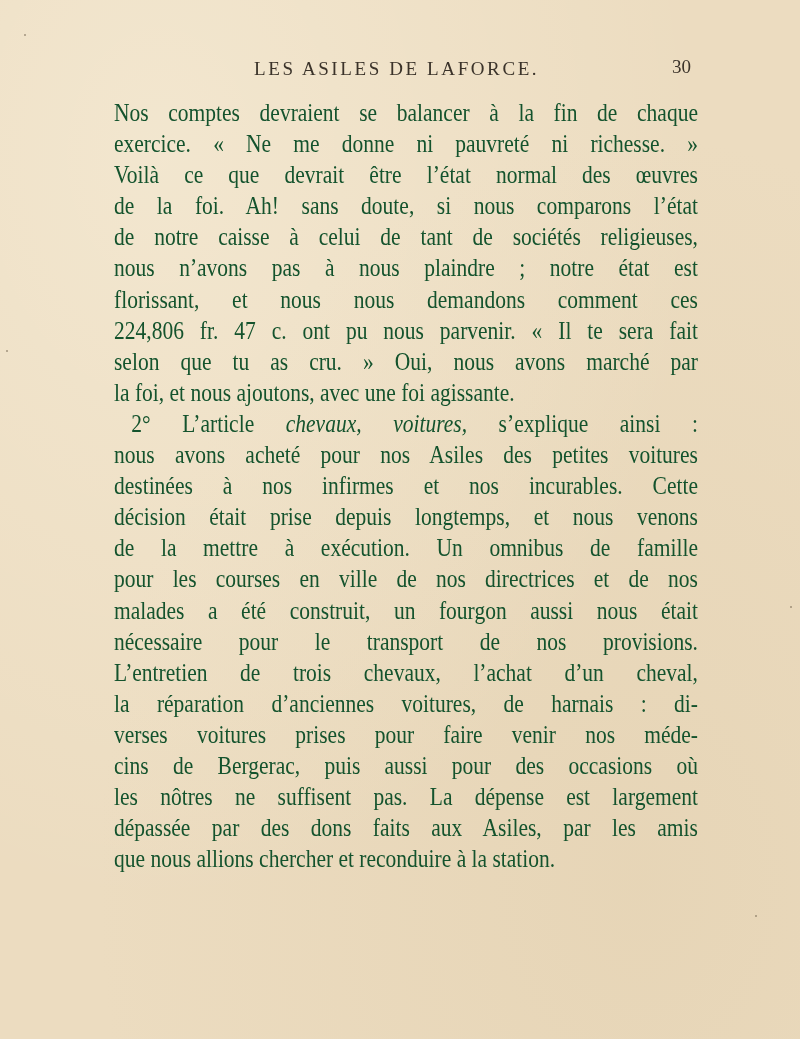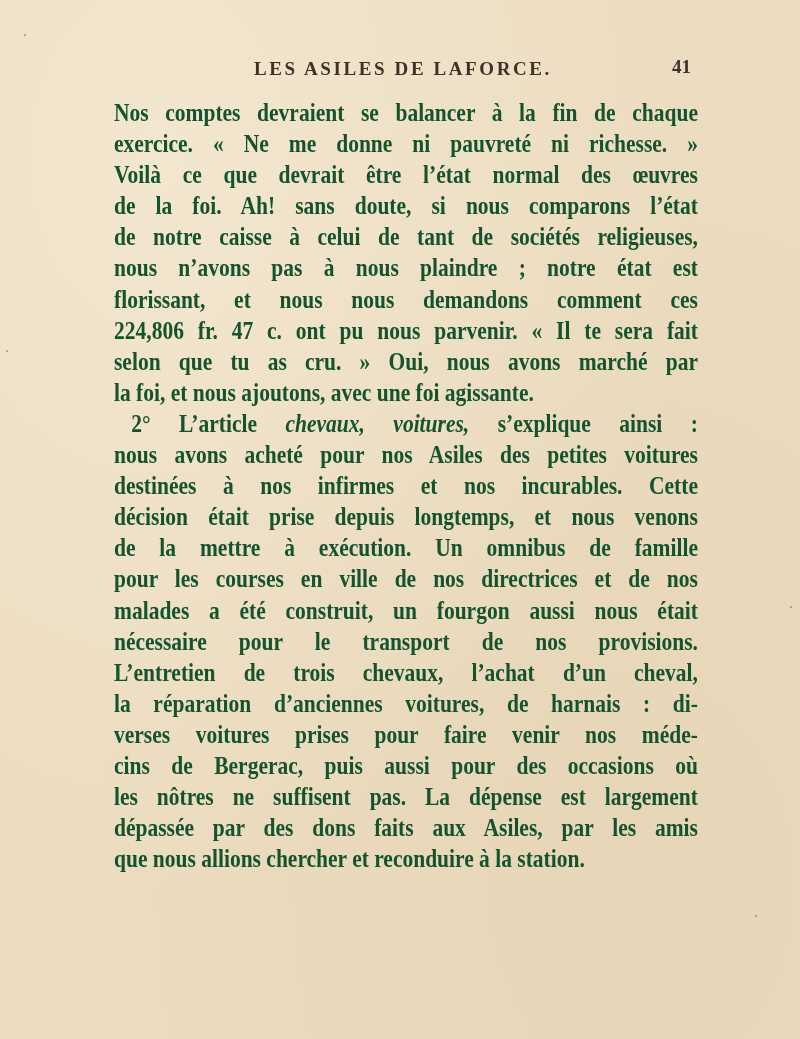--- a/index.html
+++ b/index.html
@@ -14,21 +14,21 @@
         radial-gradient(ellipse at 20% 15%, rgba(255,250,235,0.35) 0%, rgba(255,250,235,0) 60%),
         radial-gradient(ellipse at 80% 85%, rgba(220,200,165,0.35) 0%, rgba(220,200,165,0) 60%);
       position: relative;
       overflow: hidden;
       font-family: "Liberation Serif", "DejaVu Serif", serif;
       color: #2a241d;
     }
     .page {
       position: absolute;
       left: 0; top: 0;
-      width: 800px; height: 1039px; font-weight: bold;
+      width: 800px; height: 1039px;
     }
     .running-head {
       position: absolute;
       top: 56px;
       left: 0;
       width: 800px;
       height: 30px;
     }
     .running-title {
       position: absolute;
@@ -82,21 +82,21 @@
       opacity: 0.6;
     }
   </style>
 </head>
 <body>
 
 <div class="page">
 
   <div class="running-head">
     <span class="running-title">LES ASILES DE LAFORCE.</span>
-    <span class="page-number">41</span>
+    <span class="page-number">30</span>
   </div>
 
   <div class="body-text">
     <div>
       <span class="line">Nos comptes devraient se balancer à la fin de chaque</span>
       <span class="line">exercice. « Ne me donne ni pauvreté ni richesse. »</span>
       <span class="line">Voilà ce que devrait être l’état normal des œuvres</span>
       <span class="line">de la foi. Ah! sans doute, si nous comparons l’état</span>
       <span class="line">de notre caisse à celui de tant de sociétés religieuses,</span>
       <span class="line">nous n’avons pas à nous plaindre ; notre état est</span>

